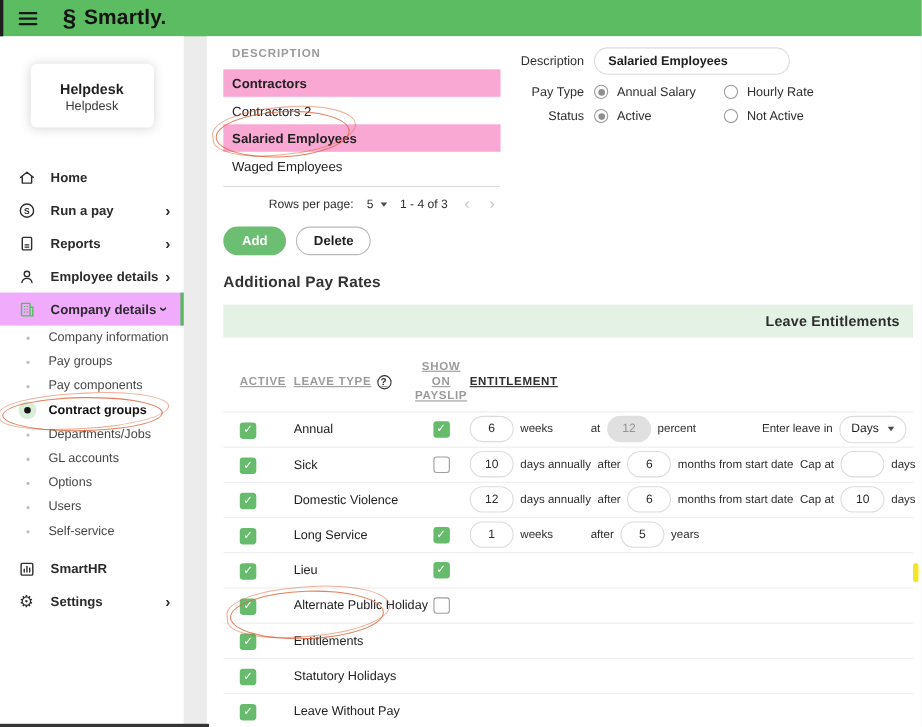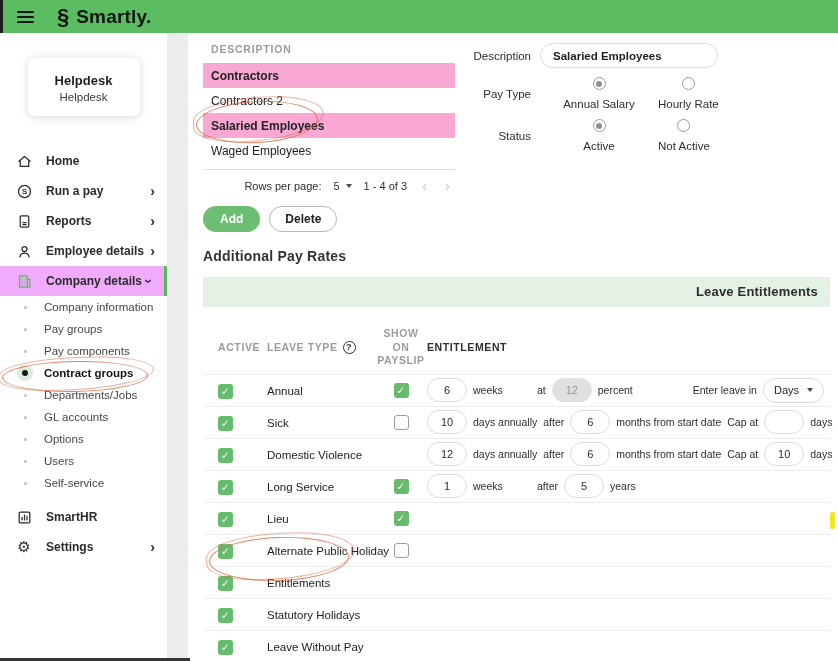--- a/index.html
+++ b/index.html
@@ -52,34 +52,34 @@
   .btn-row{margin-top:7px;display:flex;align-items:center;}
   .btn-add{font-family:inherit;padding:6px 17px;border-radius:16px;background:#6cbe72;color:#fff;border:none;font-size:12px;font-weight:700;cursor:pointer;}
   .btn-delete{font-family:inherit;padding:5px 15px;border-radius:16px;background:#fff;border:1px solid #b9b9b9;font-size:12px;font-weight:600;color:#1e1e1e;margin-left:9px;cursor:pointer;}
 
   
   .form-block{flex:1;padding-top:4px;padding-left:14px;}
   .form-row{display:flex;align-items:center;margin-bottom:9px;}
   .f-label{width:62px;text-align:right;margin-right:9px;font-size:11.5px;color:#2e2e2e;flex-shrink:0;}
   .f-input{display:inline-flex;align-items:center;width:178px;height:25px;border:1px solid #dcdcdc;border-radius:14px;padding:0 12px;font-size:11.5px;font-weight:700;color:#1f1f1f;background:#fff;}
   .opts{display:grid;grid-template-columns:118px auto;align-items:center;}
-  .radio-opt{display:inline-flex;align-items:center;gap:8px;cursor:pointer;flex-direction:column;}
+  .radio-opt{display:inline-flex;align-items:center;gap:8px;cursor:pointer;}
   .radio{width:13px;height:13px;border:1.4px solid #9a9a9a;border-radius:50%;display:inline-block;position:relative;flex-shrink:0;background:#fff;}
   .radio.sel::after{content:'';position:absolute;inset:2.5px;border-radius:50%;background:#8f8f8f;}
   .radio-label{font-size:11.5px;color:#2e2e2e;white-space:nowrap;}
 
   
   .apr-heading{font-size:14px;color:#333;letter-spacing:.2px;margin-top:16px;font-weight:700;}
   .banner{margin-top:13px;background:#e4f2e5;font-size:13px;font-weight:700;color:#2d2d2d;padding:7px 12px 8px;letter-spacing:.2px;text-align:right;}
 
   
   .leave-table{margin-top:12px;}
   .lt-header,.leave-row{display:grid;grid-template-columns:48px 124px 52px 1fr;align-items:center;}
   .lt-header{padding:8px 0 6px;border-bottom:1px solid #ececec;}
-  .h{font-size:10.5px;font-weight:700;color:#9b9b9b;letter-spacing:.6px;}
+  .h{font-size:10.5px;font-weight:700;color:#9b9b9b;letter-spacing:.6px;text-decoration:underline;}
   .col-active{padding-left:15px;}
   .col-type{padding-left:16px;}
   .col-type.h{display:flex;align-items:center;}
   .help{width:13px;height:13px;border:1.3px solid #2f2f2f;border-radius:50%;font-size:9px;font-weight:700;display:inline-flex;align-items:center;justify-content:center;margin-left:5px;color:#2f2f2f;cursor:pointer;}
   .col-show{display:flex;justify-content:center;}
   .show-h{display:block;width:54px;text-align:center;line-height:1.3;margin:0 auto;}
   .leave-row{min-height:32px;border-bottom:1px solid #ededed;}
   .leave-type-label{font-size:11.5px;color:#222;white-space:nowrap;}
   .checkbox{width:15px;height:15px;border-radius:3px;display:inline-flex;align-items:center;justify-content:center;font-family:"DejaVu Sans",sans-serif;font-size:10.5px;font-weight:700;cursor:pointer;flex-shrink:0;}
   .checkbox.checked{background:#67bb6c;color:#fff;}

